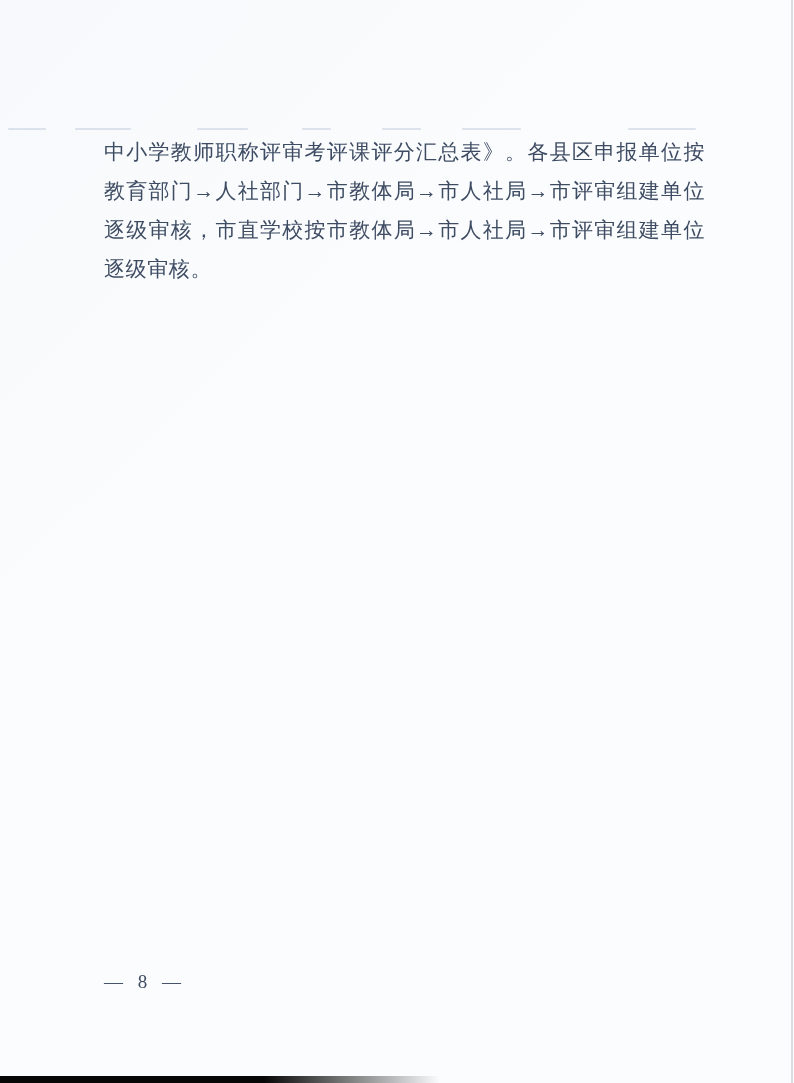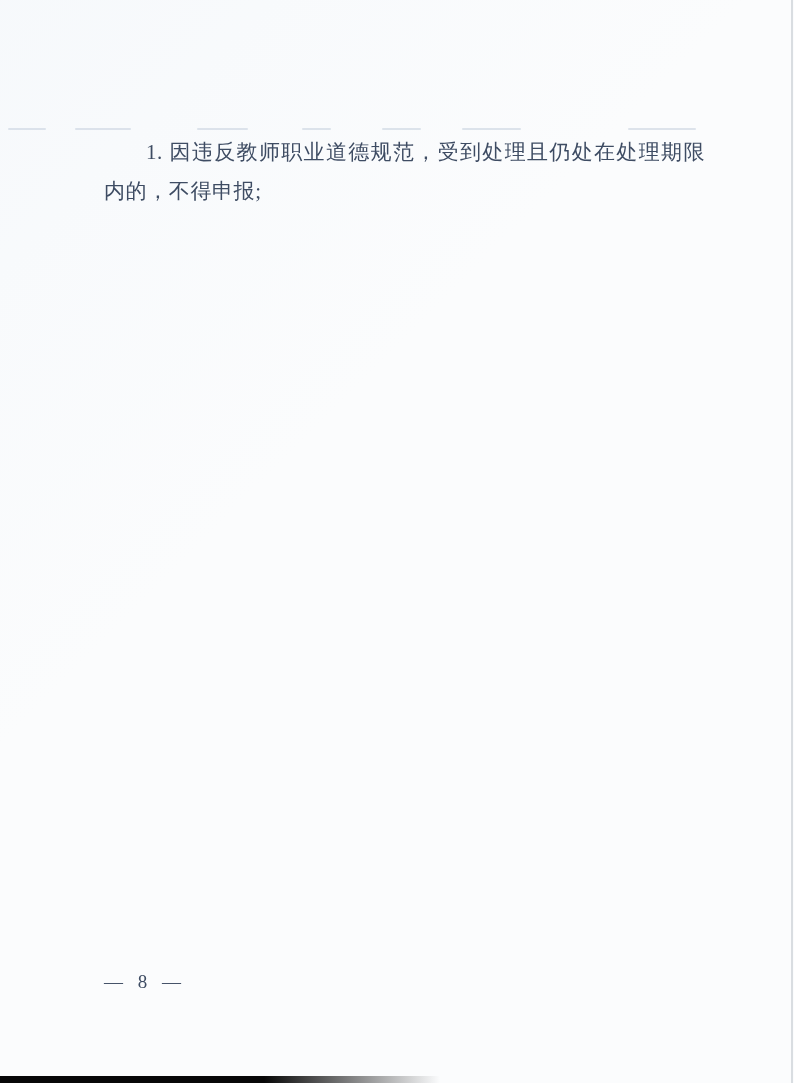--- a/index.html
+++ b/index.html
@@ -97,20 +97,20 @@
 
   <div class="top-dash dash-1"></div>
   <div class="top-dash dash-2"></div>
   <div class="top-dash dash-3"></div>
   <div class="top-dash dash-4"></div>
   <div class="top-dash dash-5"></div>
   <div class="top-dash dash-6"></div>
   <div class="top-dash dash-7"></div>
 
   <div class="doc-body" id="paragraphs">
-      <p class="indent">1. 因违反教师职业道德规范，受到处理且仍处在处理期限内的，不得申报;</p>
+      <p class="">中小学教师职称评审考评课评分汇总表》。各县区申报单位按教育部门→人社部门→市教体局→市人社局→市评审组建单位逐级审核，市直学校按市教体局→市人社局→市评审组建单位逐级审核。</p>
     </div>
 
   <div class="page-number">— 8 —</div>
 
   <div class="right-edge-line"></div>
   <div class="bottom-band"></div>
 </div>
 
 </body></html>

